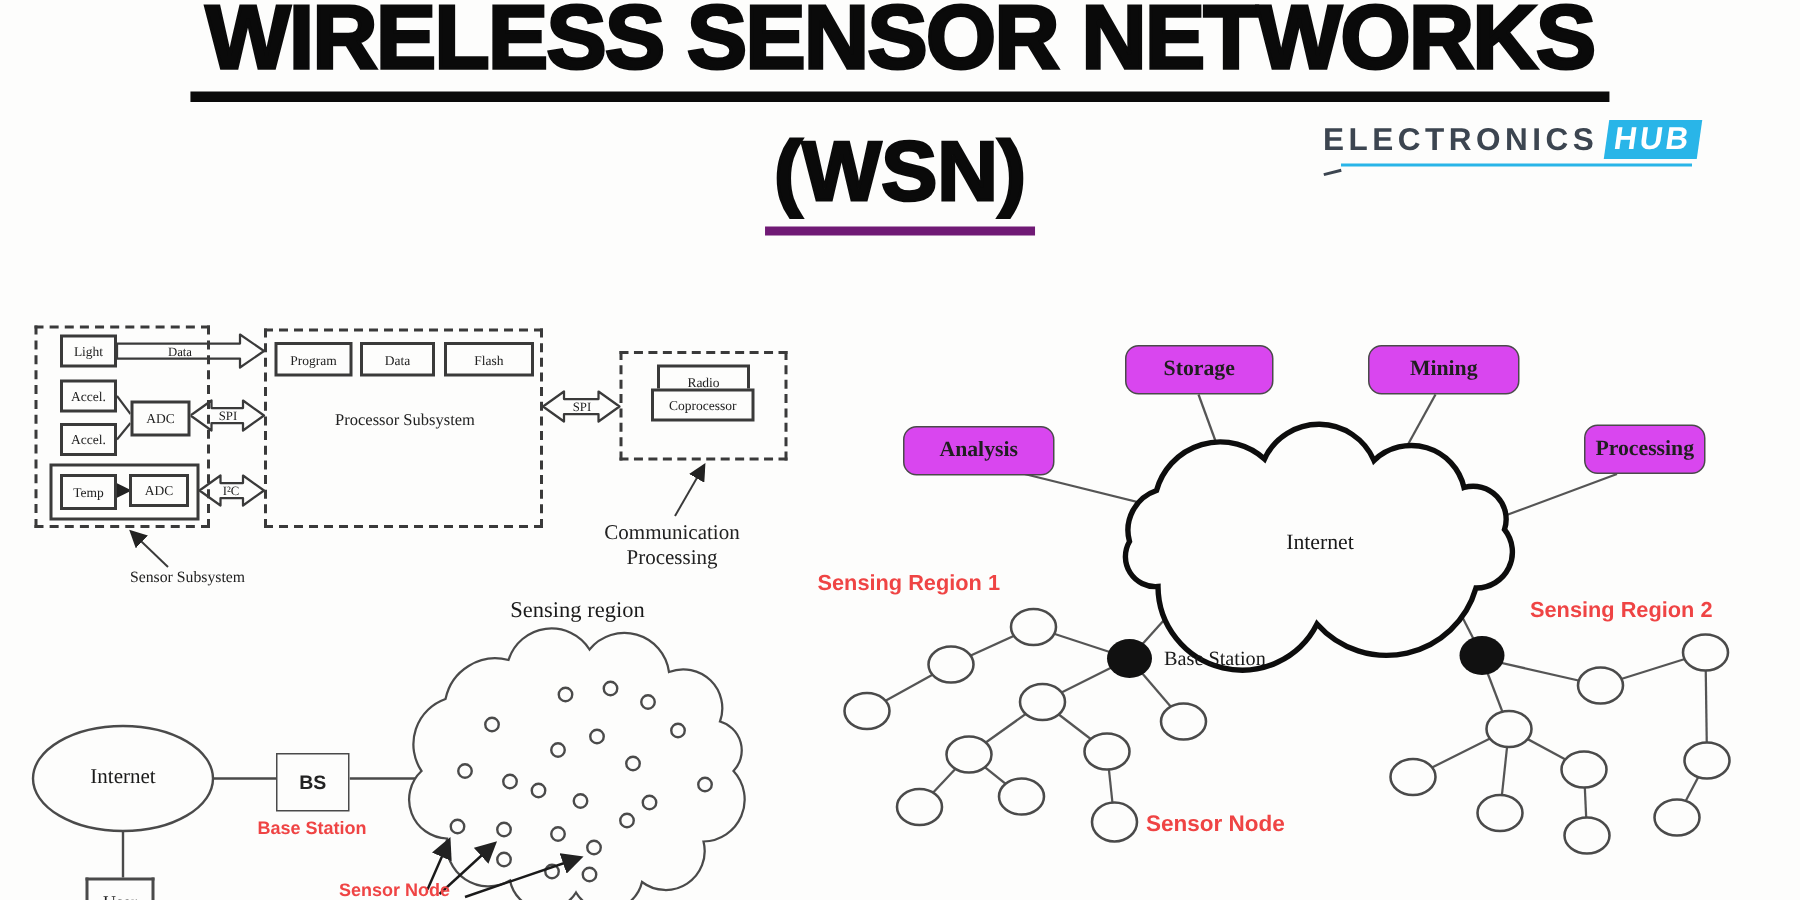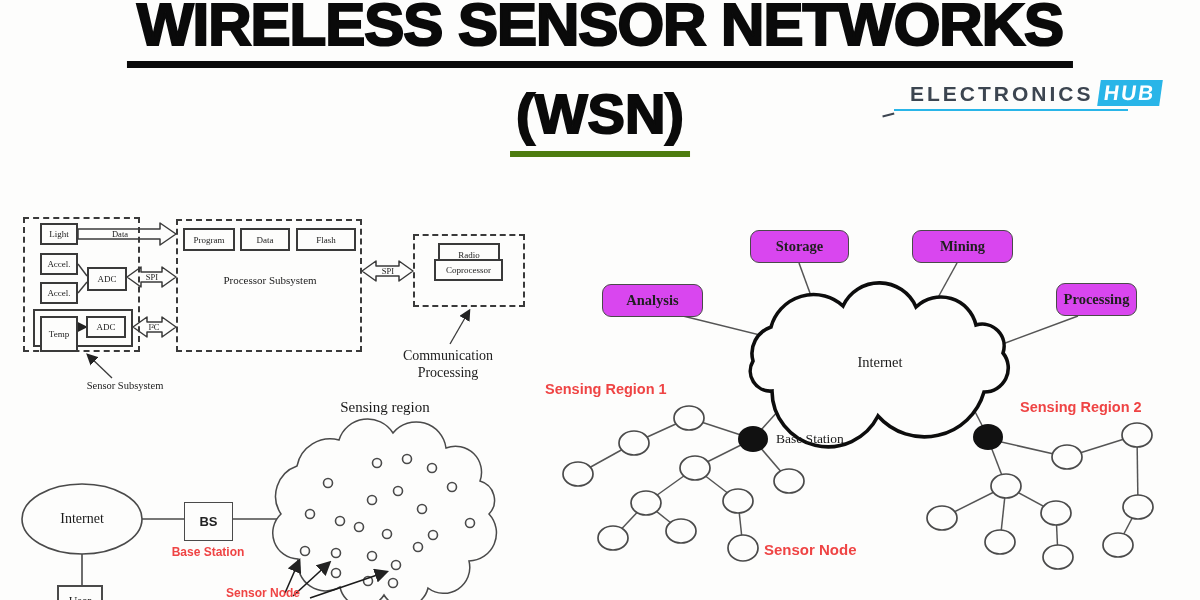--- a/index.html
+++ b/index.html
@@ -13,24 +13,24 @@
   .title{
     top:-10px;left:50%;transform:translateX(-50%);
     font-size:60px;font-weight:bold;letter-spacing:-1px;white-space:nowrap;
     -webkit-text-stroke:2.2px #0a0a0a;color:#0a0a0a;
     border-bottom:7px solid #0a0a0a;padding:0 10px 2px 10px;line-height:1.15;
   }
   .subtitle{
     top:80px;left:50%;transform:translateX(-50%);
     font-size:56px;font-weight:bold;white-space:nowrap;
     -webkit-text-stroke:2px #0a0a0a;color:#0a0a0a;
-    border-bottom:6px solid #4d7c0f;padding:0 6px 4px 6px;line-height:1.2;
+    border-bottom:6px solid #701a75;padding:0 6px 4px 6px;line-height:1.2;
   }
   .logo{top:80px;left:882px;width:248px;}
-  .logo-row{display:flex;align-items:center;gap:5px;margin-left:28px;}
+  .logo-row{display:flex;align-items:center;gap:5px;}
   .logo-brand{
     font-size:21px;font-weight:bold;letter-spacing:3px;color:#3c4550;line-height:1;
   }
   .logo-suffix{
     font-size:21px;font-weight:bold;letter-spacing:2px;color:#ffffff;line-height:1;
     background:#29b5e8;padding:2px 5px 3px 5px;transform:skewX(-8deg);
   }
   .logo-line{position:relative;margin-top:3px;height:6px;}
   .logo-line .bar{position:absolute;left:12px;right:2px;top:0;height:2px;background:#29b5e8;}
   .logo-line .nib{position:absolute;left:0;top:2px;width:12px;height:5px;border-bottom:2px solid #3c4550;transform:rotate(-14deg);}
@@ -193,21 +193,21 @@
         <span class="nib"></span>
       </div>
   </div>
 
   <div class="abs bd-dash" style="left:23px;top:217px;width:117px;height:135px;"></div>
   <div class="abs bd" style="left:40px;top:223px;width:38px;height:22px;">Light</div>
   <div class="abs bd" style="left:40px;top:253px;width:38px;height:22px;">Accel.</div>
   <div class="abs bd" style="left:40px;top:282px;width:38px;height:22px;">Accel.</div>
   <div class="abs bd" style="left:87px;top:267px;width:40px;height:24px;">ADC</div>
   <div class="abs bd" style="left:33px;top:309px;width:100px;height:38px;background:transparent;"></div>
-  <div class="abs bd" style="left:40px;top:316px;width:38px;height:36px;">Temp</div>
+  <div class="abs bd" style="left:40px;top:316px;width:38px;height:24px;">Temp</div>
   <div class="abs bd" style="left:86px;top:316px;width:40px;height:22px;">ADC</div>
 
   <div class="abs bd-dash" style="left:176px;top:219px;width:186px;height:133px;"></div>
   <div class="abs bd" style="left:183px;top:228px;width:52px;height:23px;">Program</div>
   <div class="abs bd" style="left:240px;top:228px;width:50px;height:23px;">Data</div>
   <div class="abs bd" style="left:296px;top:228px;width:60px;height:23px;">Flash</div>
   <div class="abs bd-label" style="left:190px;top:274px;width:160px;font-size:11px;">Processor Subsystem</div>
 
   <div class="abs bd-dash" style="left:413px;top:234px;width:112px;height:73px;"></div>
   <div class="abs bd" style="left:438px;top:243px;width:62px;height:23px;">Radio</div>

